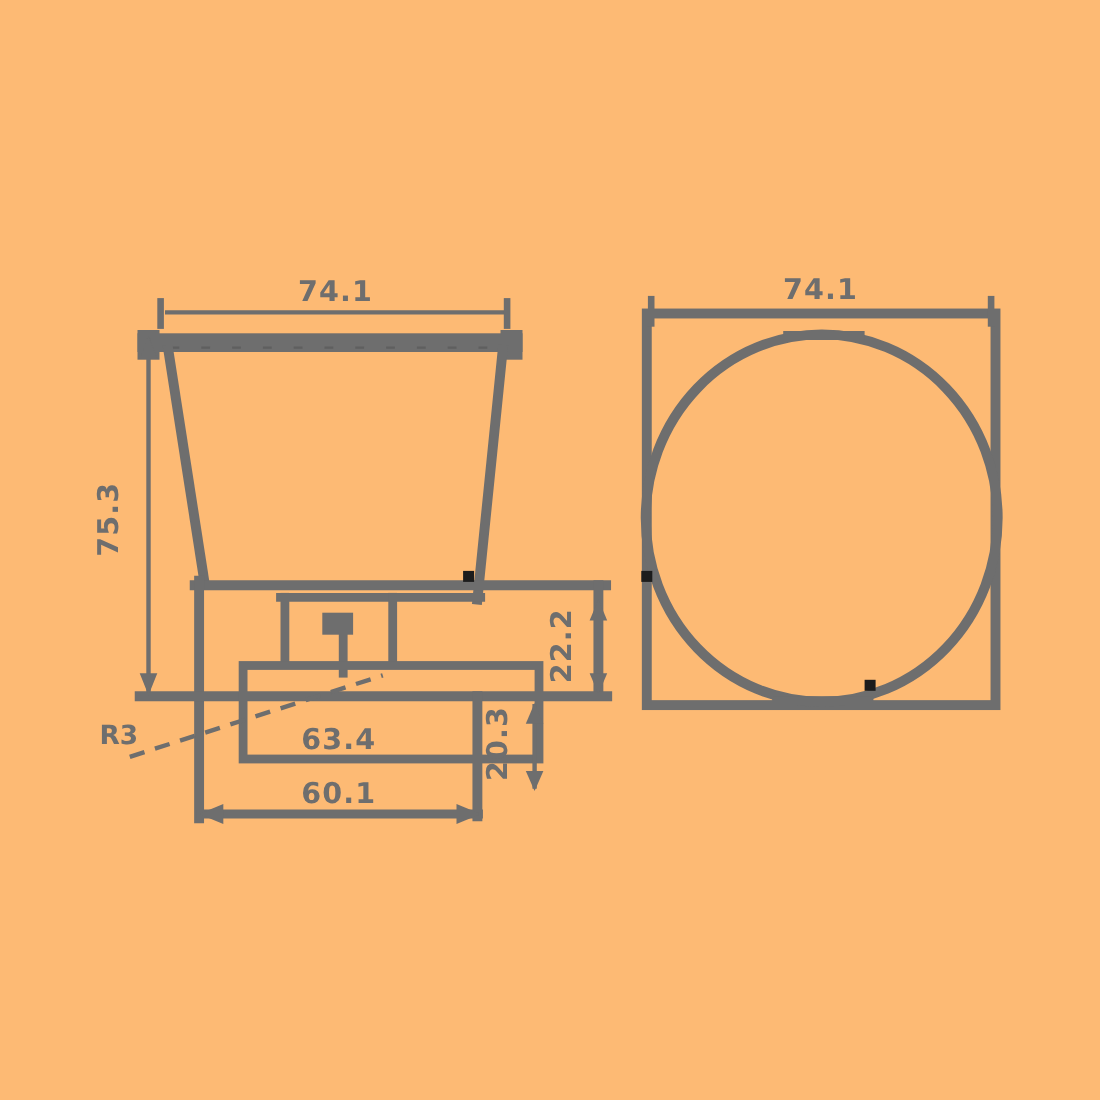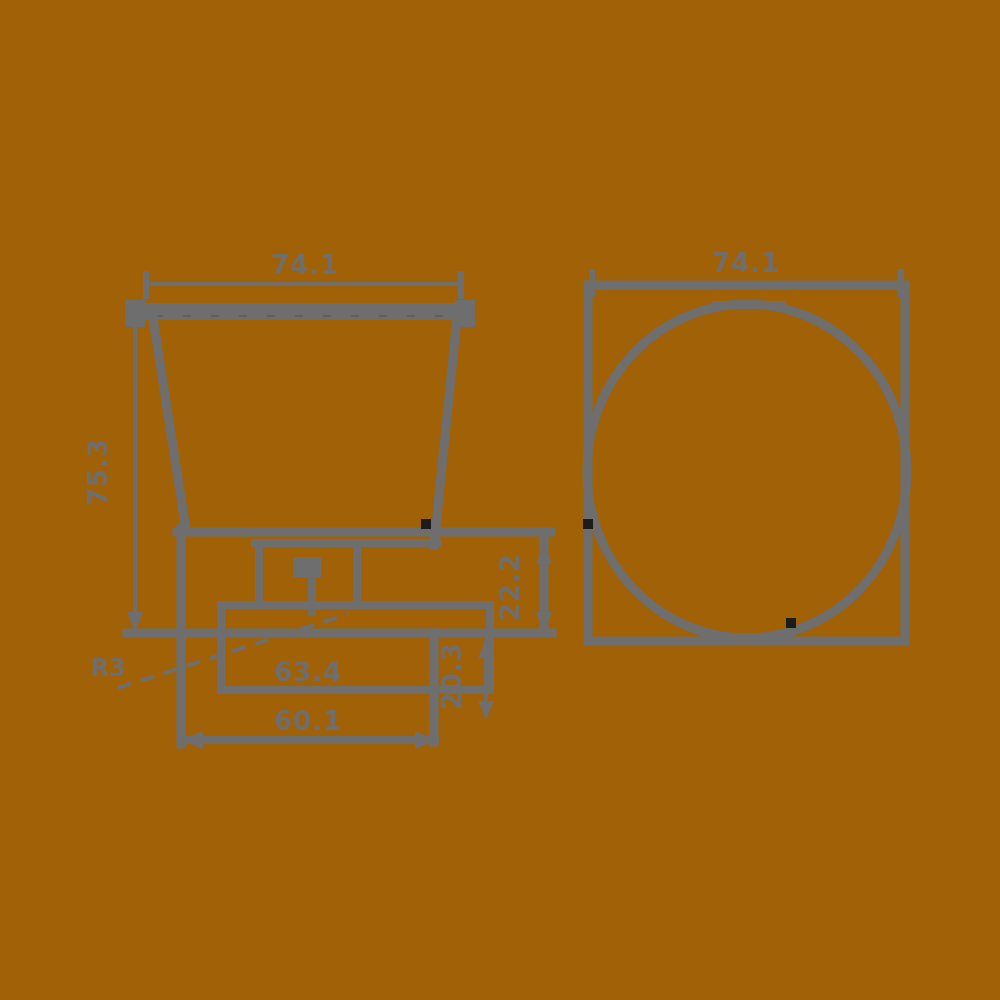--- a/index.html
+++ b/index.html
@@ -5,21 +5,21 @@
   html, body {
     margin: 0;
     padding: 0;
     background: #ffffff;
     font-family: "DejaVu Sans", sans-serif;
   }
   #canvas {
     position: relative;
     width: 1000px;
     height: 1000px;
-    background: #a16207;
+    background: #fdba74;
     overflow: hidden;
   }
   svg { display: block; }
   .outline {
     stroke: #6e6e6e;
     stroke-width: 9;
     fill: none;
     stroke-linecap: square;
   }
   .thin {

